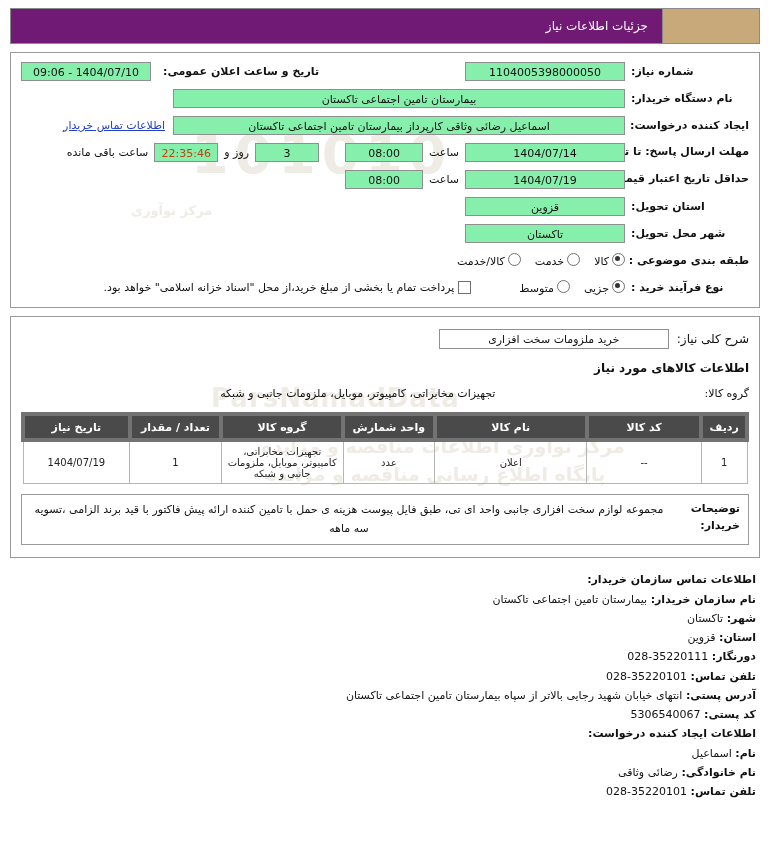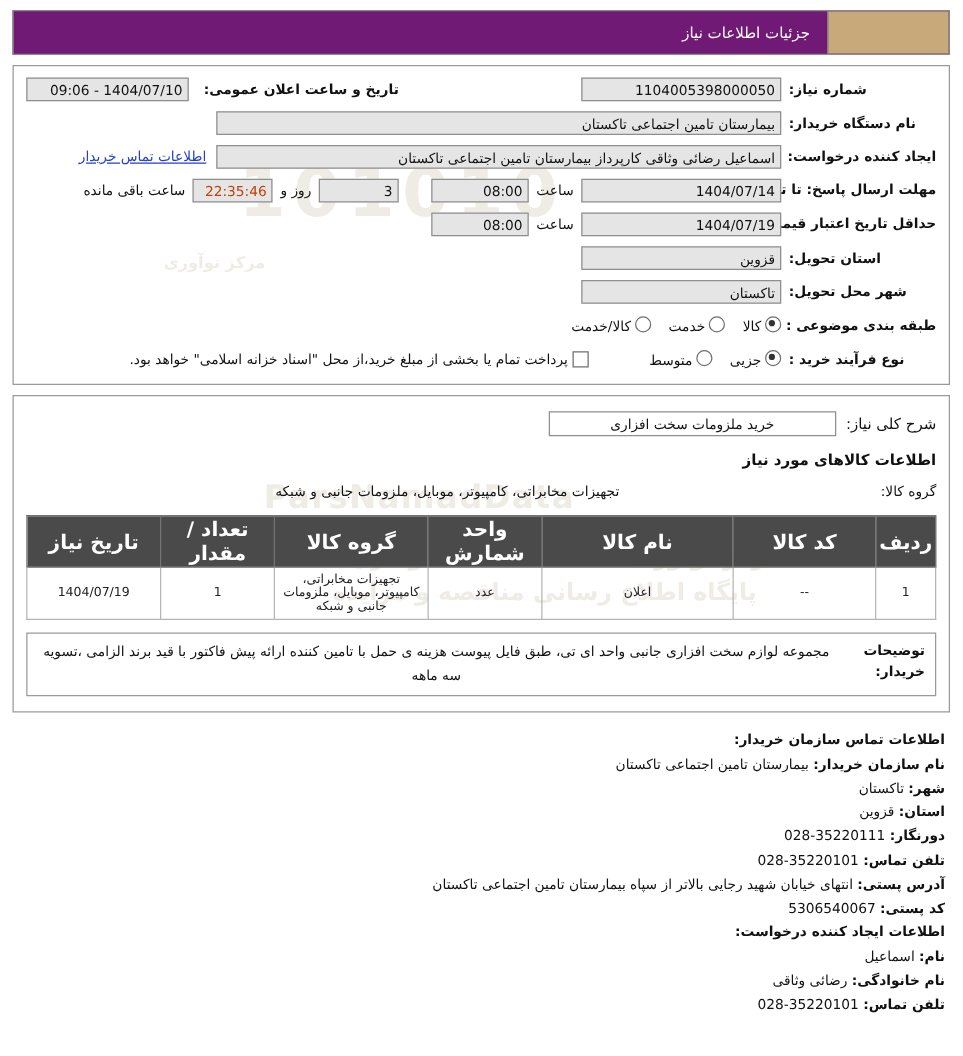--- a/index.html
+++ b/index.html
@@ -79,25 +79,25 @@
     text-align: left;
     font-weight: bold;
     font-size: 11px;
     color: #111;
     padding-left: 6px;
     white-space: nowrap;
   }
   .lbl-w { width: 118px; }
   .fld {
     border: 1px solid #8f8f8f;
-    background: #e5e5e5;
+    background: #86efac;
     height: 19px;
     line-height: 19px;
     font-size: 11px;
-    text-align: right;
+    text-align: center;
     padding: 0 4px;
     box-sizing: border-box;
     overflow: hidden;
     white-space: nowrap;
   }
   .fld.w-long { width: 452px; }
   .fld.w-mid  { width: 160px; }
   .fld.w-num  { width: 160px; }
   .fld.w-time { width: 78px; }
   .fld.w-small{ width: 64px; }
@@ -195,24 +195,24 @@
   
   table.items {
     width: 100%;
     border-collapse: collapse;
     font-size: 10px;
     margin-top: 4px;
   }
   table.items th {
     background: #4a4a4a;
     color: #ffffff;
-    border: 1px solid #737373;
+    border: 4px solid #737373;
     height: 20px;
     font-weight: bold;
-    font-size: 16px;
+    font-size: 11px;
     text-align: center;
   }
   table.items td {
     border: 1px solid #b5b5b5;
     text-align: center;
     font-size: 10px;
     padding: 4px 3px;
     color: #222;
     background: transparent;
   }

